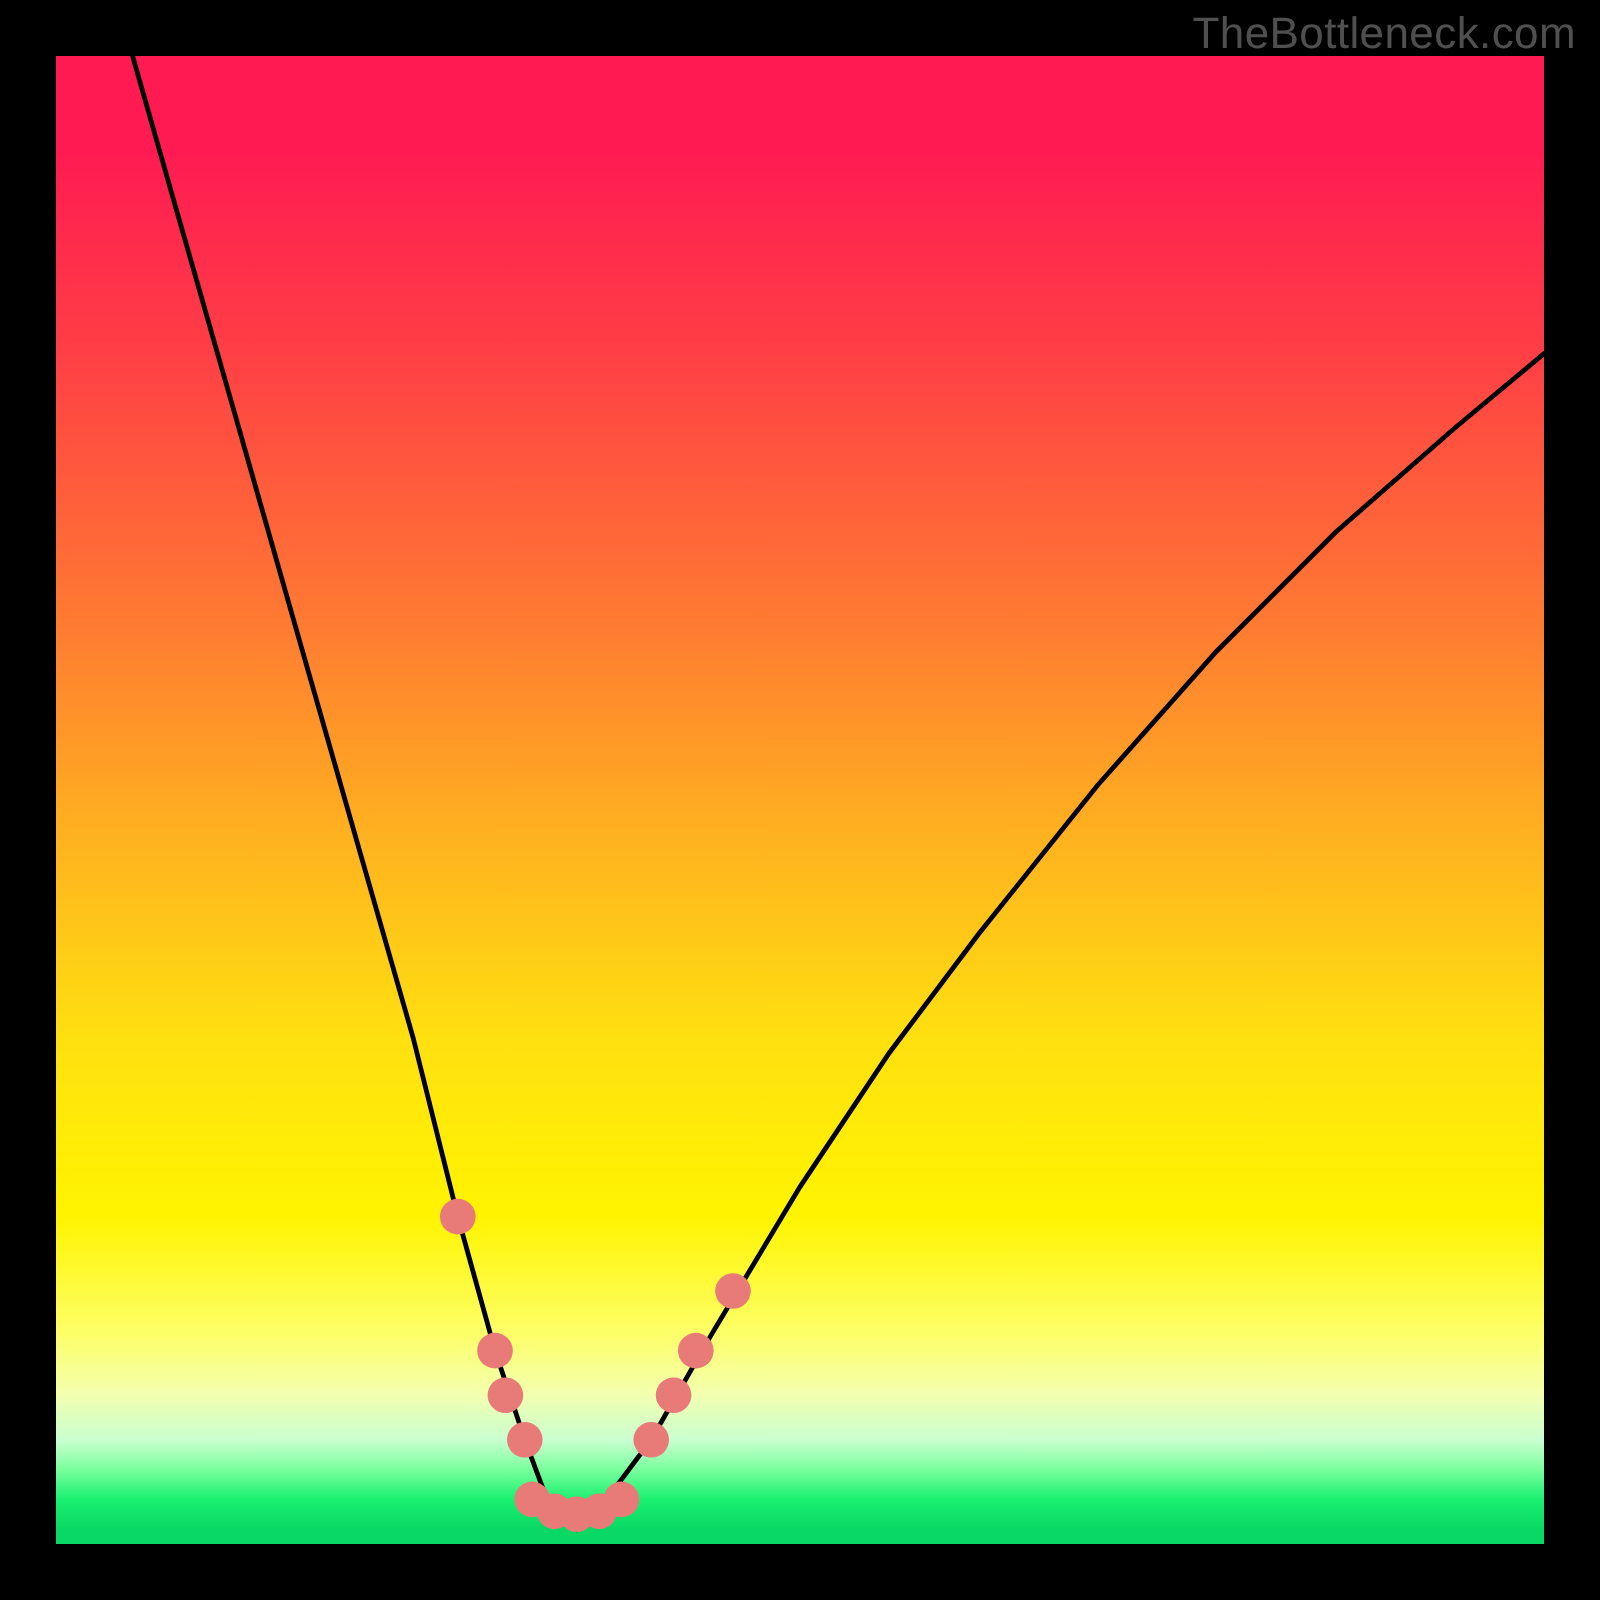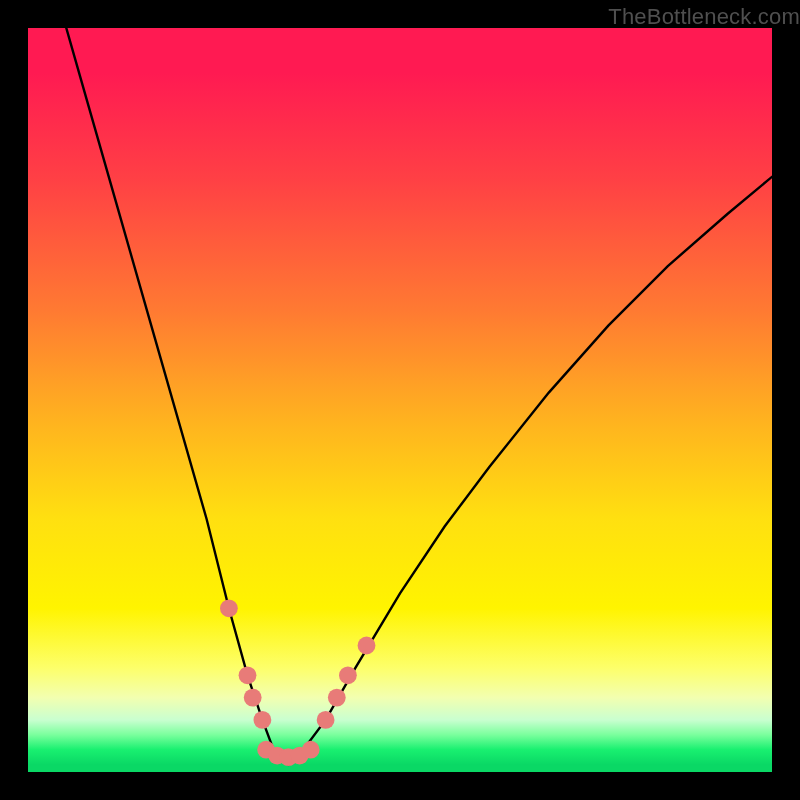--- a/index.html
+++ b/index.html
@@ -54,21 +54,21 @@
   svg.curve {
     position: absolute;
     left: 0;
     top: 0;
     width: 744px;
     height: 744px;
   }
   .watermark {
     position: absolute;
     top: 4px;
-    right: 0;
+    right: 12px;
     color: #4f4f4f;
     font-size: 22px;
     letter-spacing: 0.2px;
     font-weight: 400;
   }
 </style>
 </head>
 <body>
 
 <div class="frame">

